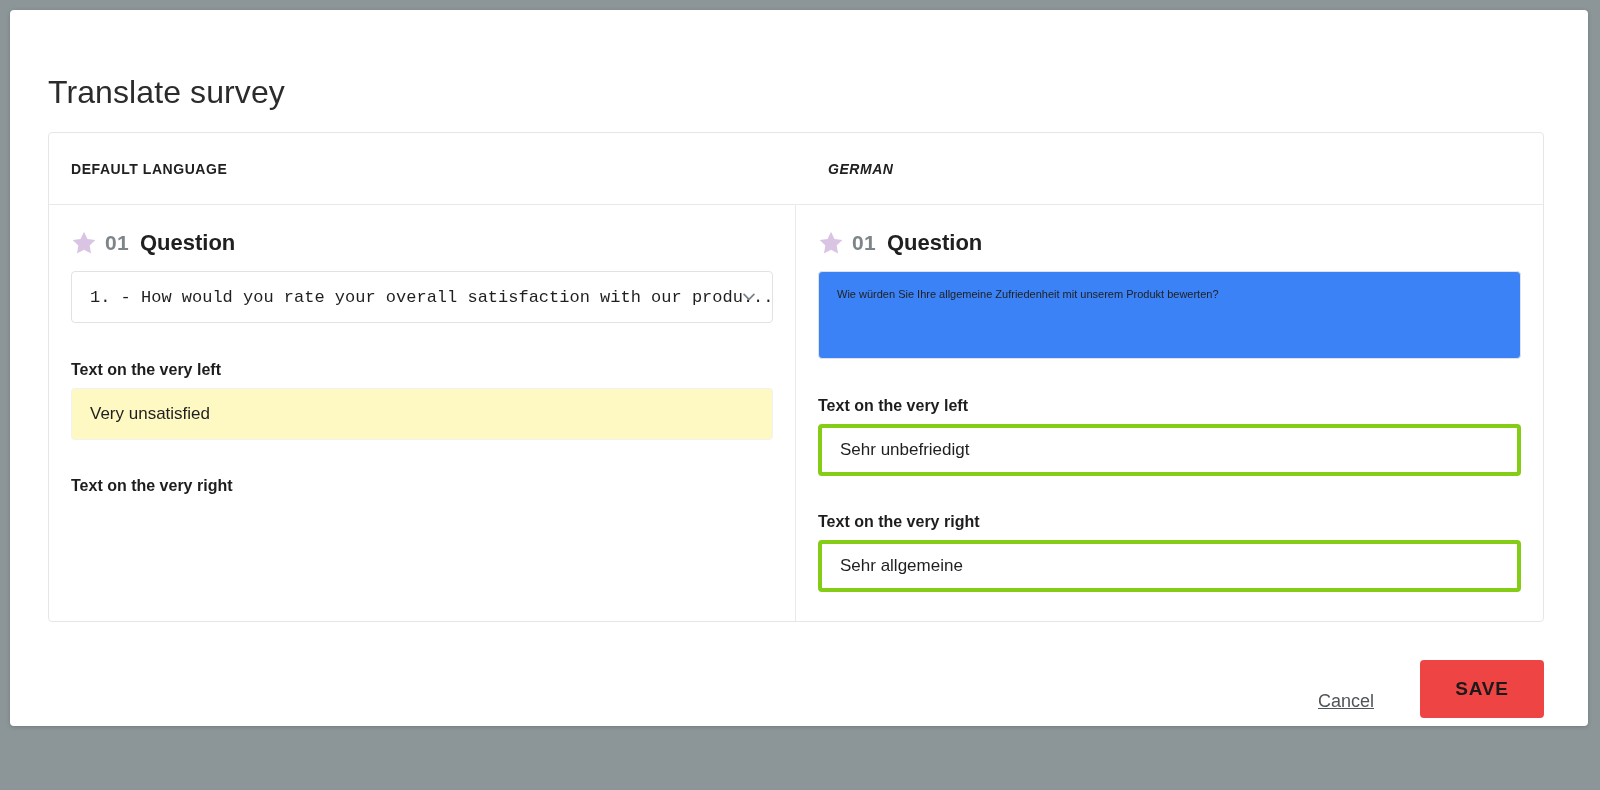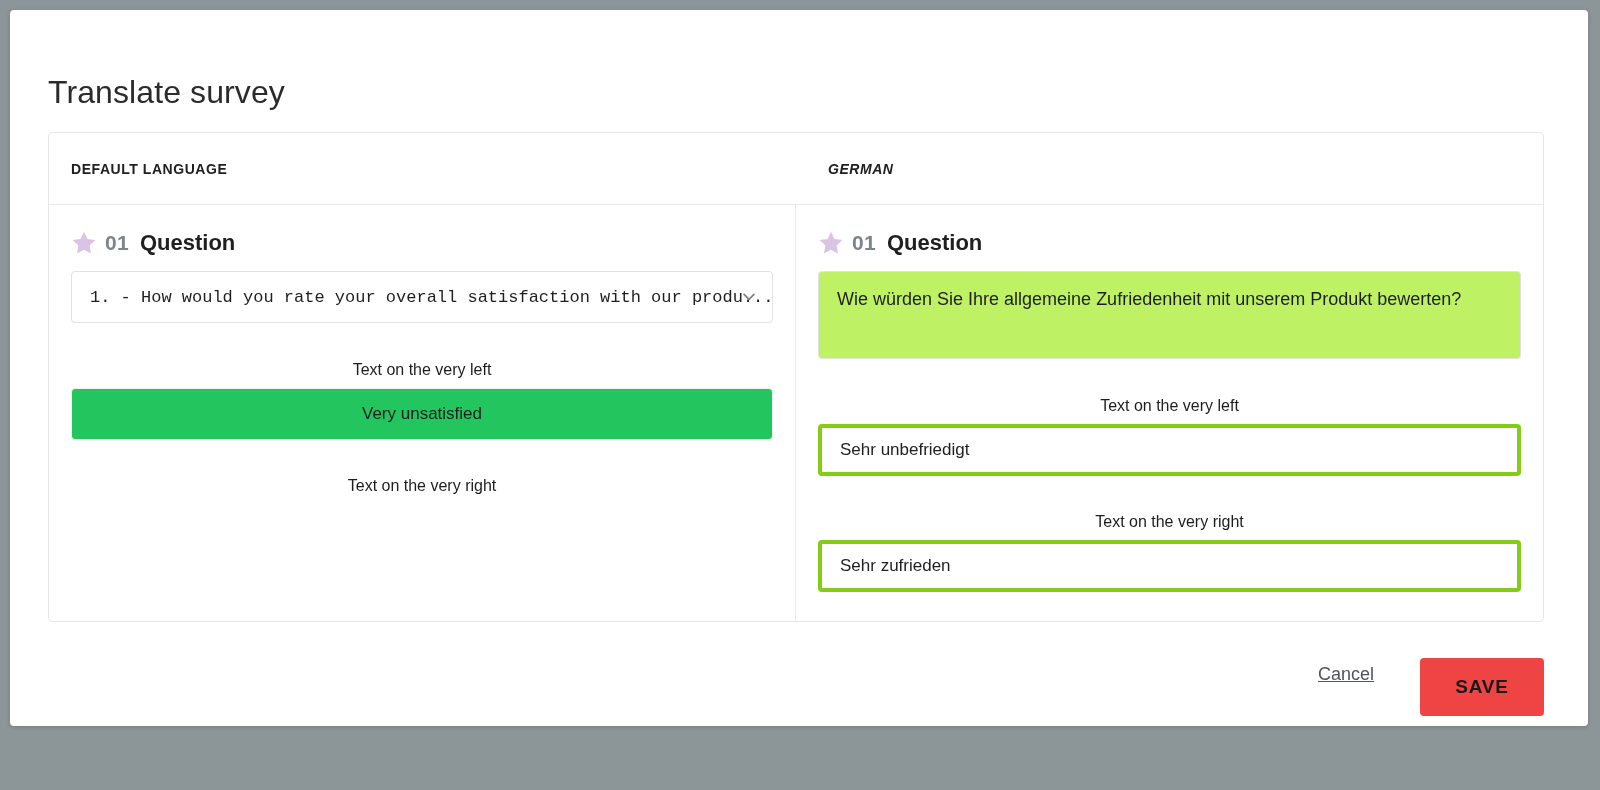--- a/index.html
+++ b/index.html
@@ -127,63 +127,61 @@
     top: 50%;
     transform: translateY(-50%);
     width: 18px;
     height: 18px;
   }
 
   .textarea-box {
     height: 88px;
     border: 1px solid #e2e2e2;
     border-radius: 4px;
-    background: #bef264;
+    background: #3b82f6;
     padding: 14px 18px;
-    font-size: 18px;
+    font-size: 11px;
     color: #1f1f1f;
     line-height: 1.55;
   }
 
   .field-label {
     font-size: 16px;
-    font-weight: 400;
+    font-weight: 700;
     color: #1d1d1d;
     margin: 38px 0 9px 0;
-    text-align: center;
   }
   .field-label.second { margin-top: 37px; }
 
   .text-input {
     height: 52px;
     border-radius: 4px;
     display: flex;
     align-items: center;
     padding: 0 18px;
     font-size: 17px;
     color: #1f1f1f;
   }
   .text-input.readonly {
-    background: #22c55e;
+    background: #fef9c3;
     border: 1px solid #f1f2f2;
-    justify-content: center;
   }
   .text-input.editable {
     background: #ffffff;
     border: 4px solid #84cc16;
   }
 
   #footer {
     position: absolute;
     left: 38px;
     right: 44px;
     top: 648px;
     height: 60px;
     display: flex;
-    align-items: flex-start;
+    align-items: flex-end;
     justify-content: flex-end;
   }
   #cancel-button {
     font-size: 18px;
     color: #4f5559;
     text-decoration: underline;
     margin-right: 44px;
     background: none;
     border: none;
     cursor: pointer;
@@ -265,21 +263,21 @@
 
         <div class="textarea-box">Wie würden Sie Ihre allgemeine Zufriedenheit mit unserem Produkt bewerten?</div>
 
         <div class="field-label">Text on the very left</div>
         <div class="text-input editable">
           <span>Sehr unbefriedigt</span>
         </div>
 
         <div class="field-label second">Text on the very right</div>
         <div class="text-input editable">
-          <span>Sehr zufrieden</span>
+          <span>Sehr allgemeine</span>
         </div>
       </div>
 
     </div>
   </div>
 
   <div id="footer">
     <button id="cancel-button">Cancel</button>
     <button id="save-button">SAVE</button>
   </div>

